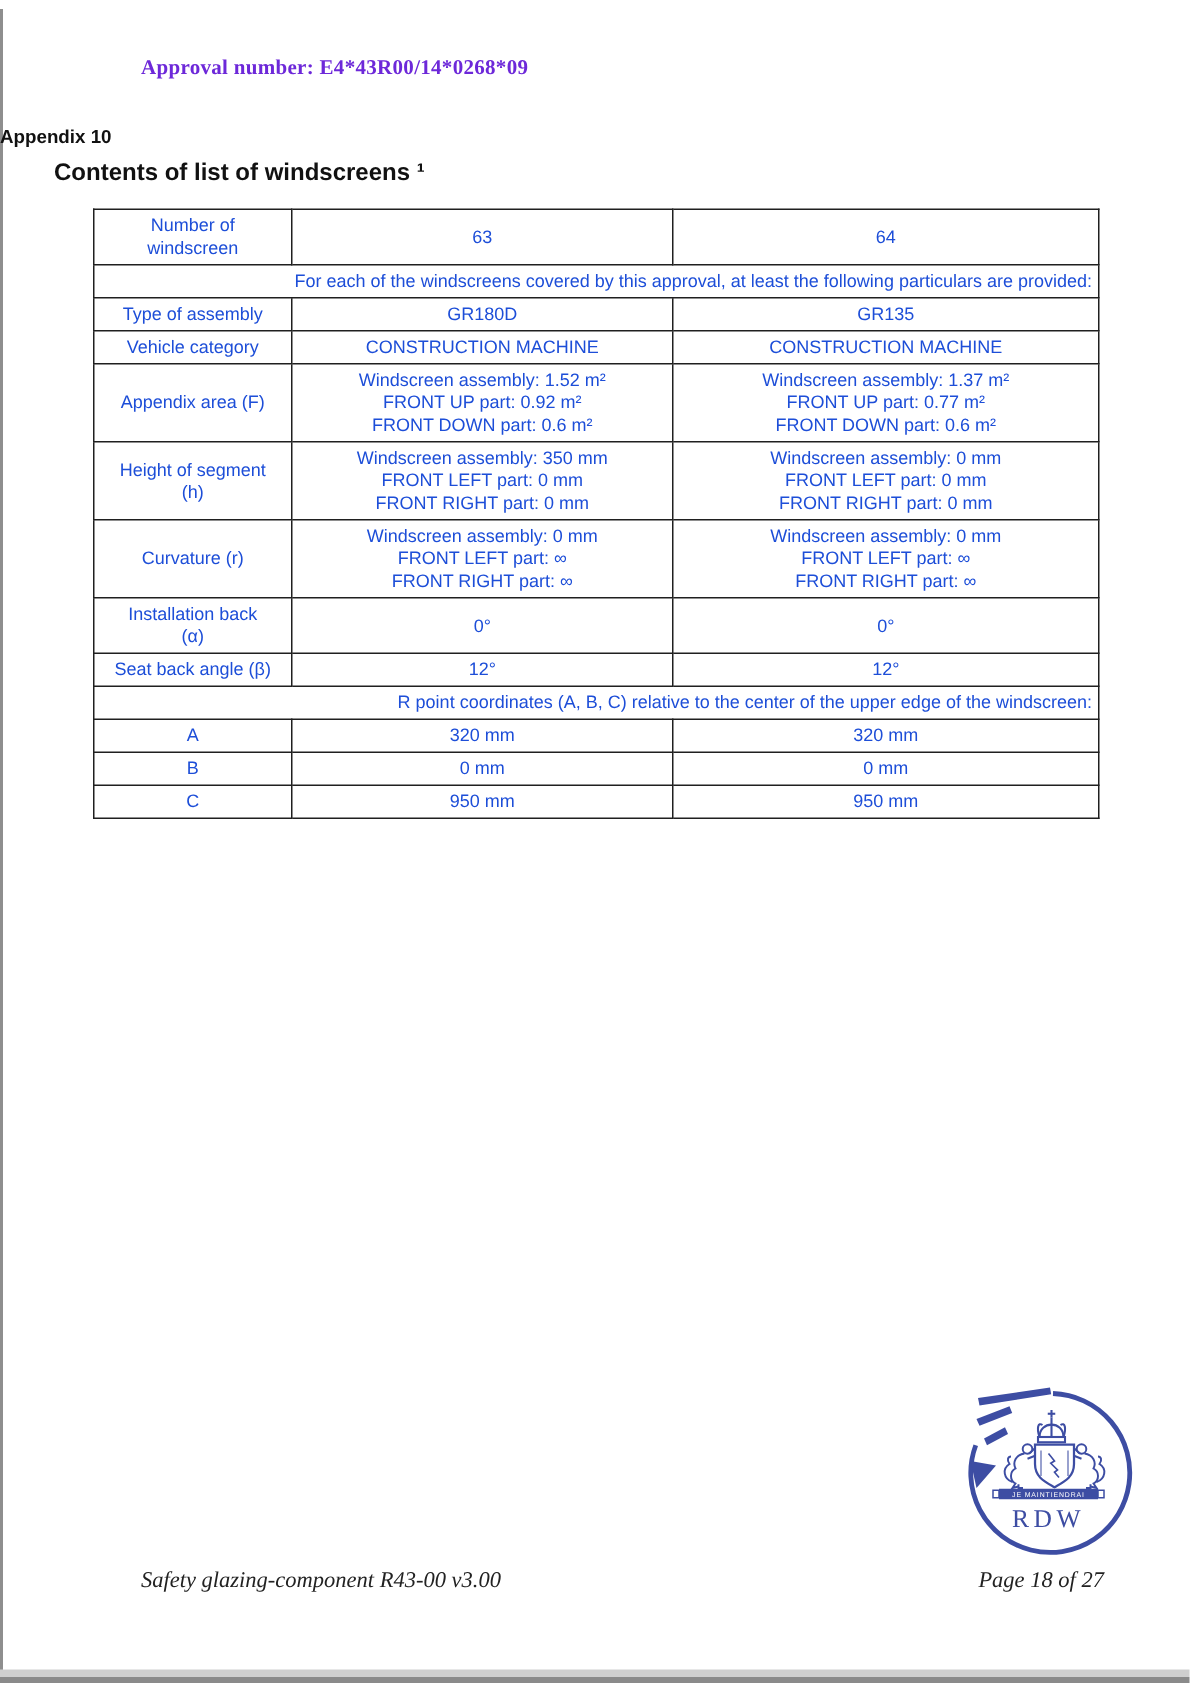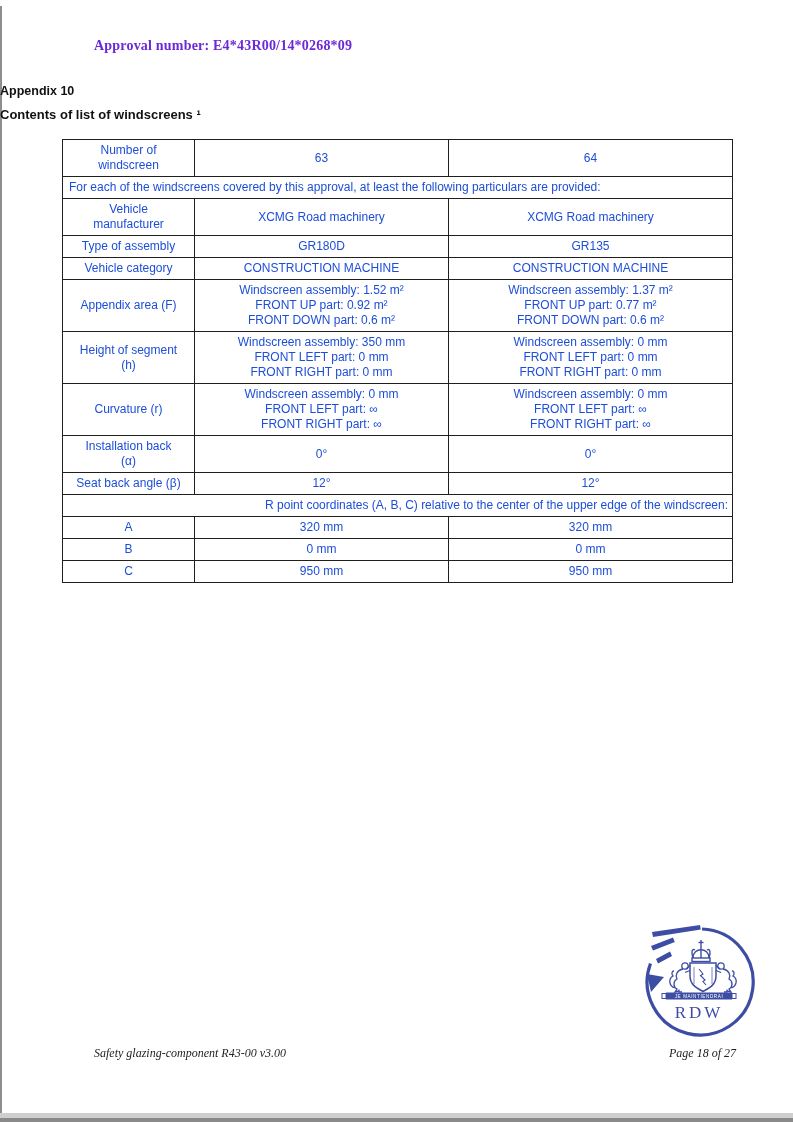--- a/index.html
+++ b/index.html
@@ -11,35 +11,35 @@
   }
   .page-left-edge { position:absolute; left:0; top:6px; width:2px; height:1116px; background:#8e8e8e; }
   .page-bottom-shadow { position:absolute; left:0; top:1113px; width:793px; height:5px; background:#cfcfcf; }
   .page-bottom-edge { position:absolute; left:0; top:1118px; width:793px; height:4px; background:#8a8a8a; }
 
   .approval { position:absolute; left:94px; top:38px; font-family:"Liberation Serif", serif;
     font-weight:bold; font-size:14px; color:#6d28d9; letter-spacing:0.2px; }
 
   .titles { position:absolute; left:0; top:84px; width:643px; text-align:left; }
   .titles .t1 { font-weight:bold; font-size:12.5px; }
-  .titles .t2 { font-weight:bold; font-size:13px; margin-top:9px; }
+  .titles .t2 { font-weight:bold; font-size:16px; margin-top:9px;padding-left:36px; }
 
   table.ws { position:absolute; left:62px; top:139px; width:670px; border-collapse:collapse;
     font-size:12px; line-height:15px; color:#1d4ed8; table-layout:fixed; }
   table.ws td { border:1.5px solid #1f1f1f; text-align:center; vertical-align:middle; padding:3px 4px; }
-  table.ws td.note { text-align:left; padding-left:6px; }
+  table.ws td.note { text-align:right; padding-left:6px; }
   table.ws td.center-note { text-align:right; }
   .pre { white-space:pre-line; }
 
   .stamp { position:absolute; left:644px; top:922px; width:120px; height:120px; }
   .stamp svg { width:100%; height:100%; }
 
   .footer { position:absolute; left:94px; top:1046px; width:642px; display:flex;
     justify-content:space-between; font-family:"Liberation Serif", serif;
-    font-style:italic; font-size:12px; color:#222;align-items:center; }
+    font-style:italic; font-size:15px; color:#222;align-items:center; }
 </style>
 </head>
 <body>
 
 <div class="page-left-edge"></div>
 <div class="page-bottom-shadow"></div>
 <div class="page-bottom-edge"></div>
 
 <div class="approval">Approval number: E4*43R00/14*0268*09</div>
 
@@ -56,26 +56,20 @@
     </colgroup>
   <tbody>
     <tr>
       <td class="pre">Number of
 windscreen</td>
       <td>63</td>
       <td>64</td>
     </tr>
     <tr>
       <td class="note" colspan="3">For each of the windscreens covered by this approval, at least the following particulars are provided:</td>
-    </tr>
-    <tr>
-      <td class="pre">Vehicle
-manufacturer</td>
-      <td>XCMG Road machinery</td>
-      <td>XCMG Road machinery</td>
     </tr>
     <tr>
       <td>Type of assembly</td>
       <td>GR180D</td>
       <td>GR135</td>
     </tr>
     <tr>
       <td>Vehicle category</td>
       <td>CONSTRUCTION MACHINE</td>
       <td>CONSTRUCTION MACHINE</td>

